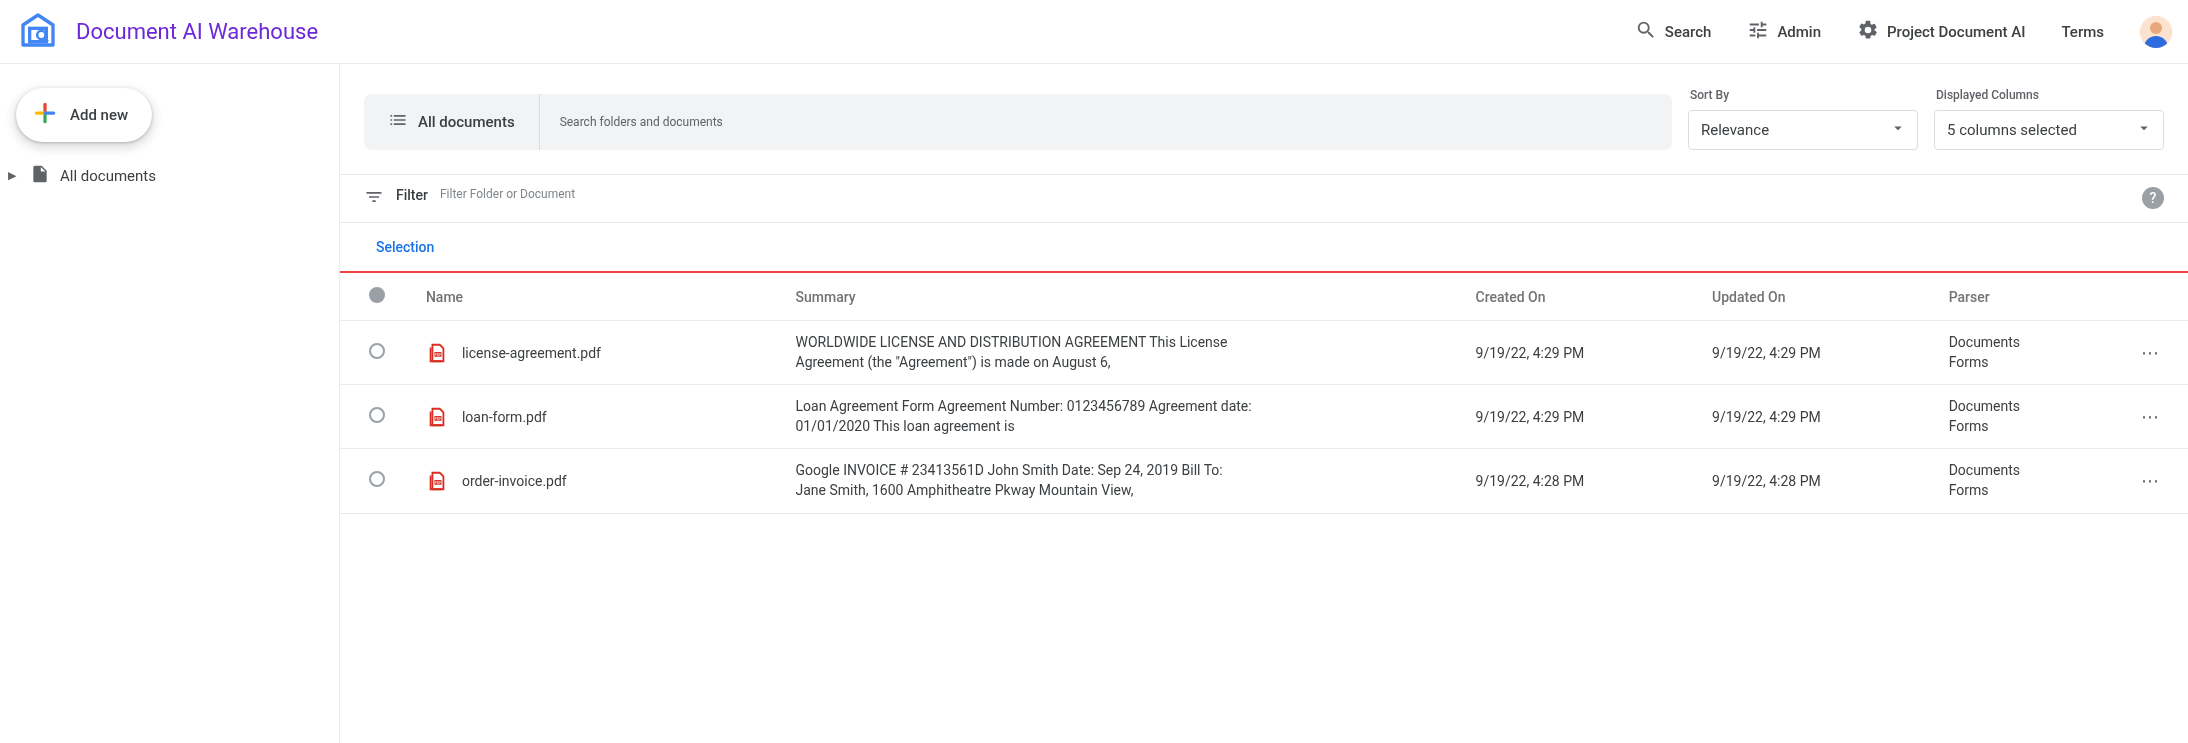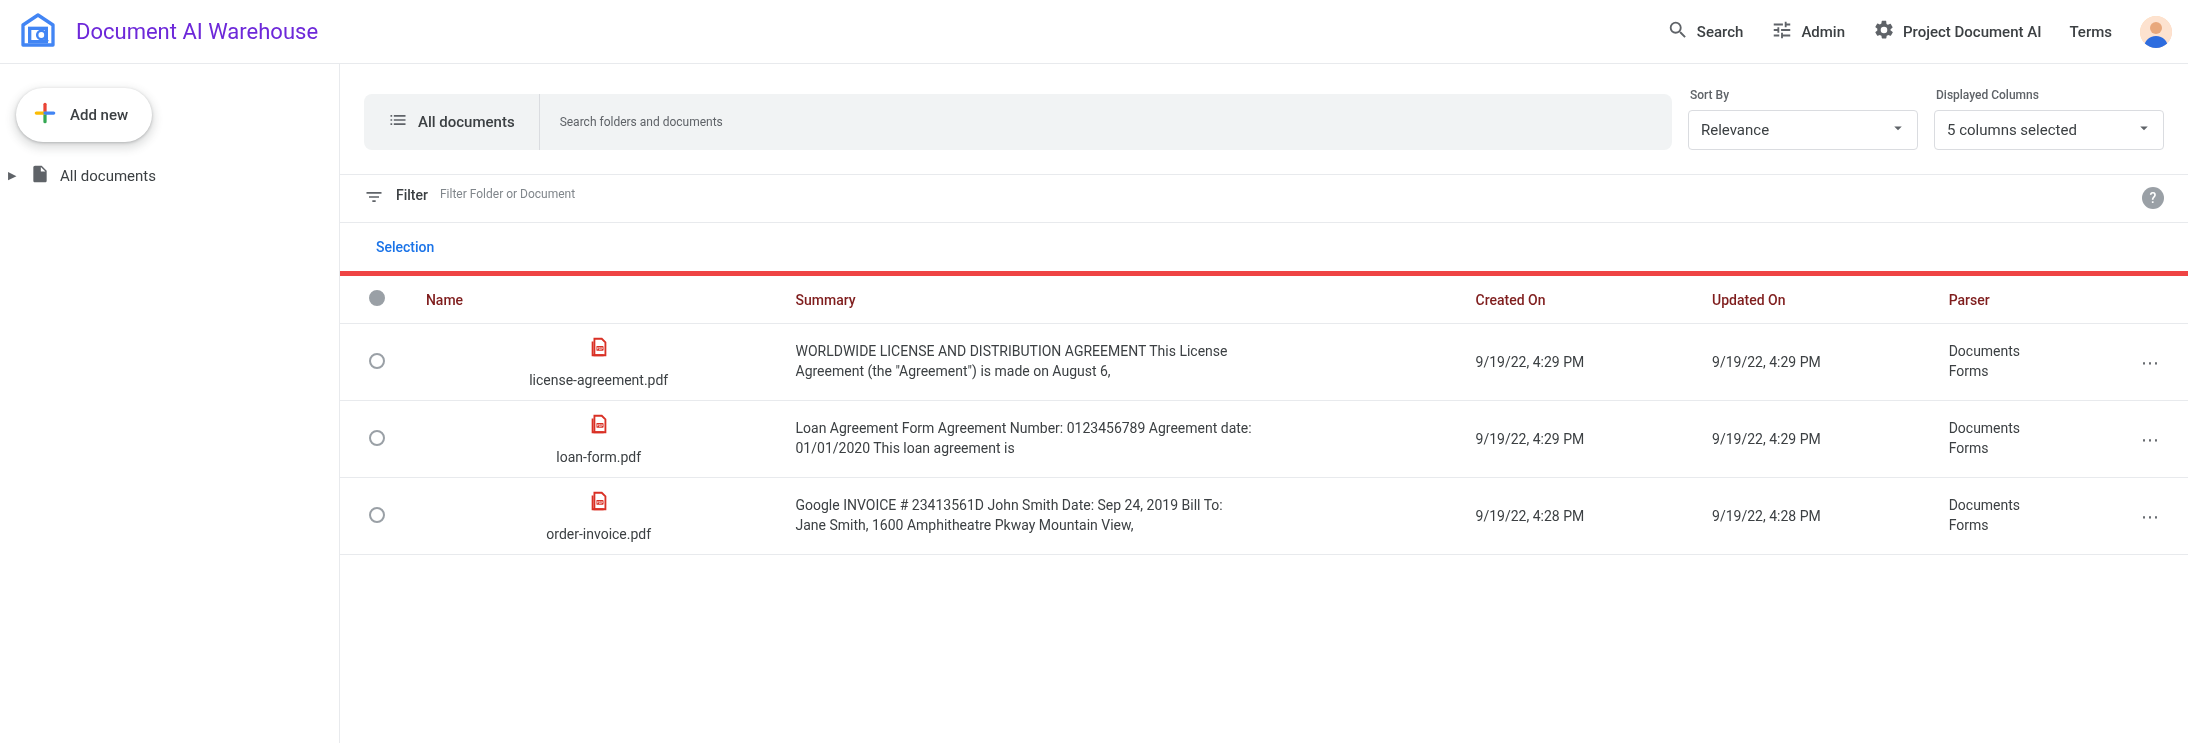--- a/index.html
+++ b/index.html
@@ -7,21 +7,21 @@
 
 
 .topbar {
   display: flex; align-items: center; height: 64px; padding: 0 16px;
   border-bottom: 1px solid #e8eaed;
 }
 .logo-wrap { display: flex; align-items: center; gap: 16px; }
 .logo-svg { width: 44px; height: 40px; }
 .app-title { font-size: 22px; color: #6d28d9; font-weight: 400; }
 .topbar-spacer { flex: 1; }
-.top-actions { display: flex; align-items: center; gap: 28px; }
+.top-actions { display: flex; align-items: center; gap: 36px; }
 .top-action { display: flex; align-items: center; gap: 8px; cursor: pointer; color: #3c4043; font-size: 15px; font-weight: 500; }
 .top-action svg { width: 22px; height: 22px; fill: #5f6368; }
 .terms { font-size: 15px; font-weight: 500; cursor: pointer; }
 .avatar { width: 32px; height: 32px; border-radius: 50%; background: linear-gradient(135deg,#ffe0b2,#ffccbc); display:flex; align-items:center; justify-content:center; overflow:hidden; }
 .avatar svg { width: 32px; height: 32px; }
 
 
 .page { display: flex; height: calc(100vh - 64px); }
 .sidebar { width: 340px; border-right: 1px solid #e8eaed; padding: 16px 0; }
 .add-new-btn {
@@ -73,38 +73,38 @@
 .filter-bar .filter-lbl { font-weight: 500; font-size: 14px; }
 .filter-input { border: none; outline: none; font-size: 12px; color: #5f6368; flex:1; }
 .filter-input::placeholder { color: #80868b; }
 .help-ic { width: 22px; height: 22px; border-radius: 50%; background: #9aa0a6; color: #fff; display:flex; align-items:center; justify-content:center; font-size:14px; font-weight:500; cursor:pointer; }
 
 .selection-link { padding: 16px 36px; color: #1a73e8; font-size: 14px; font-weight: 500; cursor: pointer; }
 
 
 table { width: 100%; border-collapse: collapse; }
 thead th {
-  text-align: left; font-weight: 500; font-size: 14px; color: #7f1d1d;
-  padding: 14px 12px; border-top: 5px solid #ef4444; border-bottom: 1px solid #e8eaed;
+  text-align: left; font-weight: 500; font-size: 14px; color: #737373;
+  padding: 14px 12px; border-top: 2px solid #ef4444; border-bottom: 1px solid #e8eaed;
   background: #fff;
 }
 tbody td { padding: 12px; border-bottom: 1px solid #e8eaed; font-size: 14px; color: #3c4043; vertical-align: middle; }
 .col-select { width: 50px; text-align: center; }
 .col-name { width: 250px; }
 .col-summary { width: 460px; }
 .col-date { width: 160px; }
 .col-parser { width: 120px; }
 .col-actions { width: 50px; text-align: center; }
 .radio { width: 16px; height: 16px; border-radius: 50%; border: 2px solid #9aa0a6; display: inline-block; }
 .radio.header { background: #9aa0a6; border-color:#9aa0a6; }
 .pdf-badge {
   display: inline-flex; width: 22px; height: 22px; position: relative;
 }
 .pdf-badge svg { width: 22px; height: 22px; }
-.name-cell { display: flex; align-items: center; gap: 14px; flex-direction: column; }
+.name-cell { display: flex; align-items: center; gap: 14px; }
 .more-dots { color: #5f6368; font-size: 18px; letter-spacing: 2px; cursor: pointer; }
 .summary-text { line-height: 1.4; max-width: 460px; }
 .parser-lines { line-height: 1.4; }
 </style>
 </head>
 <body>
 
 <div class="topbar">
   <div class="logo-wrap">
     <span>

